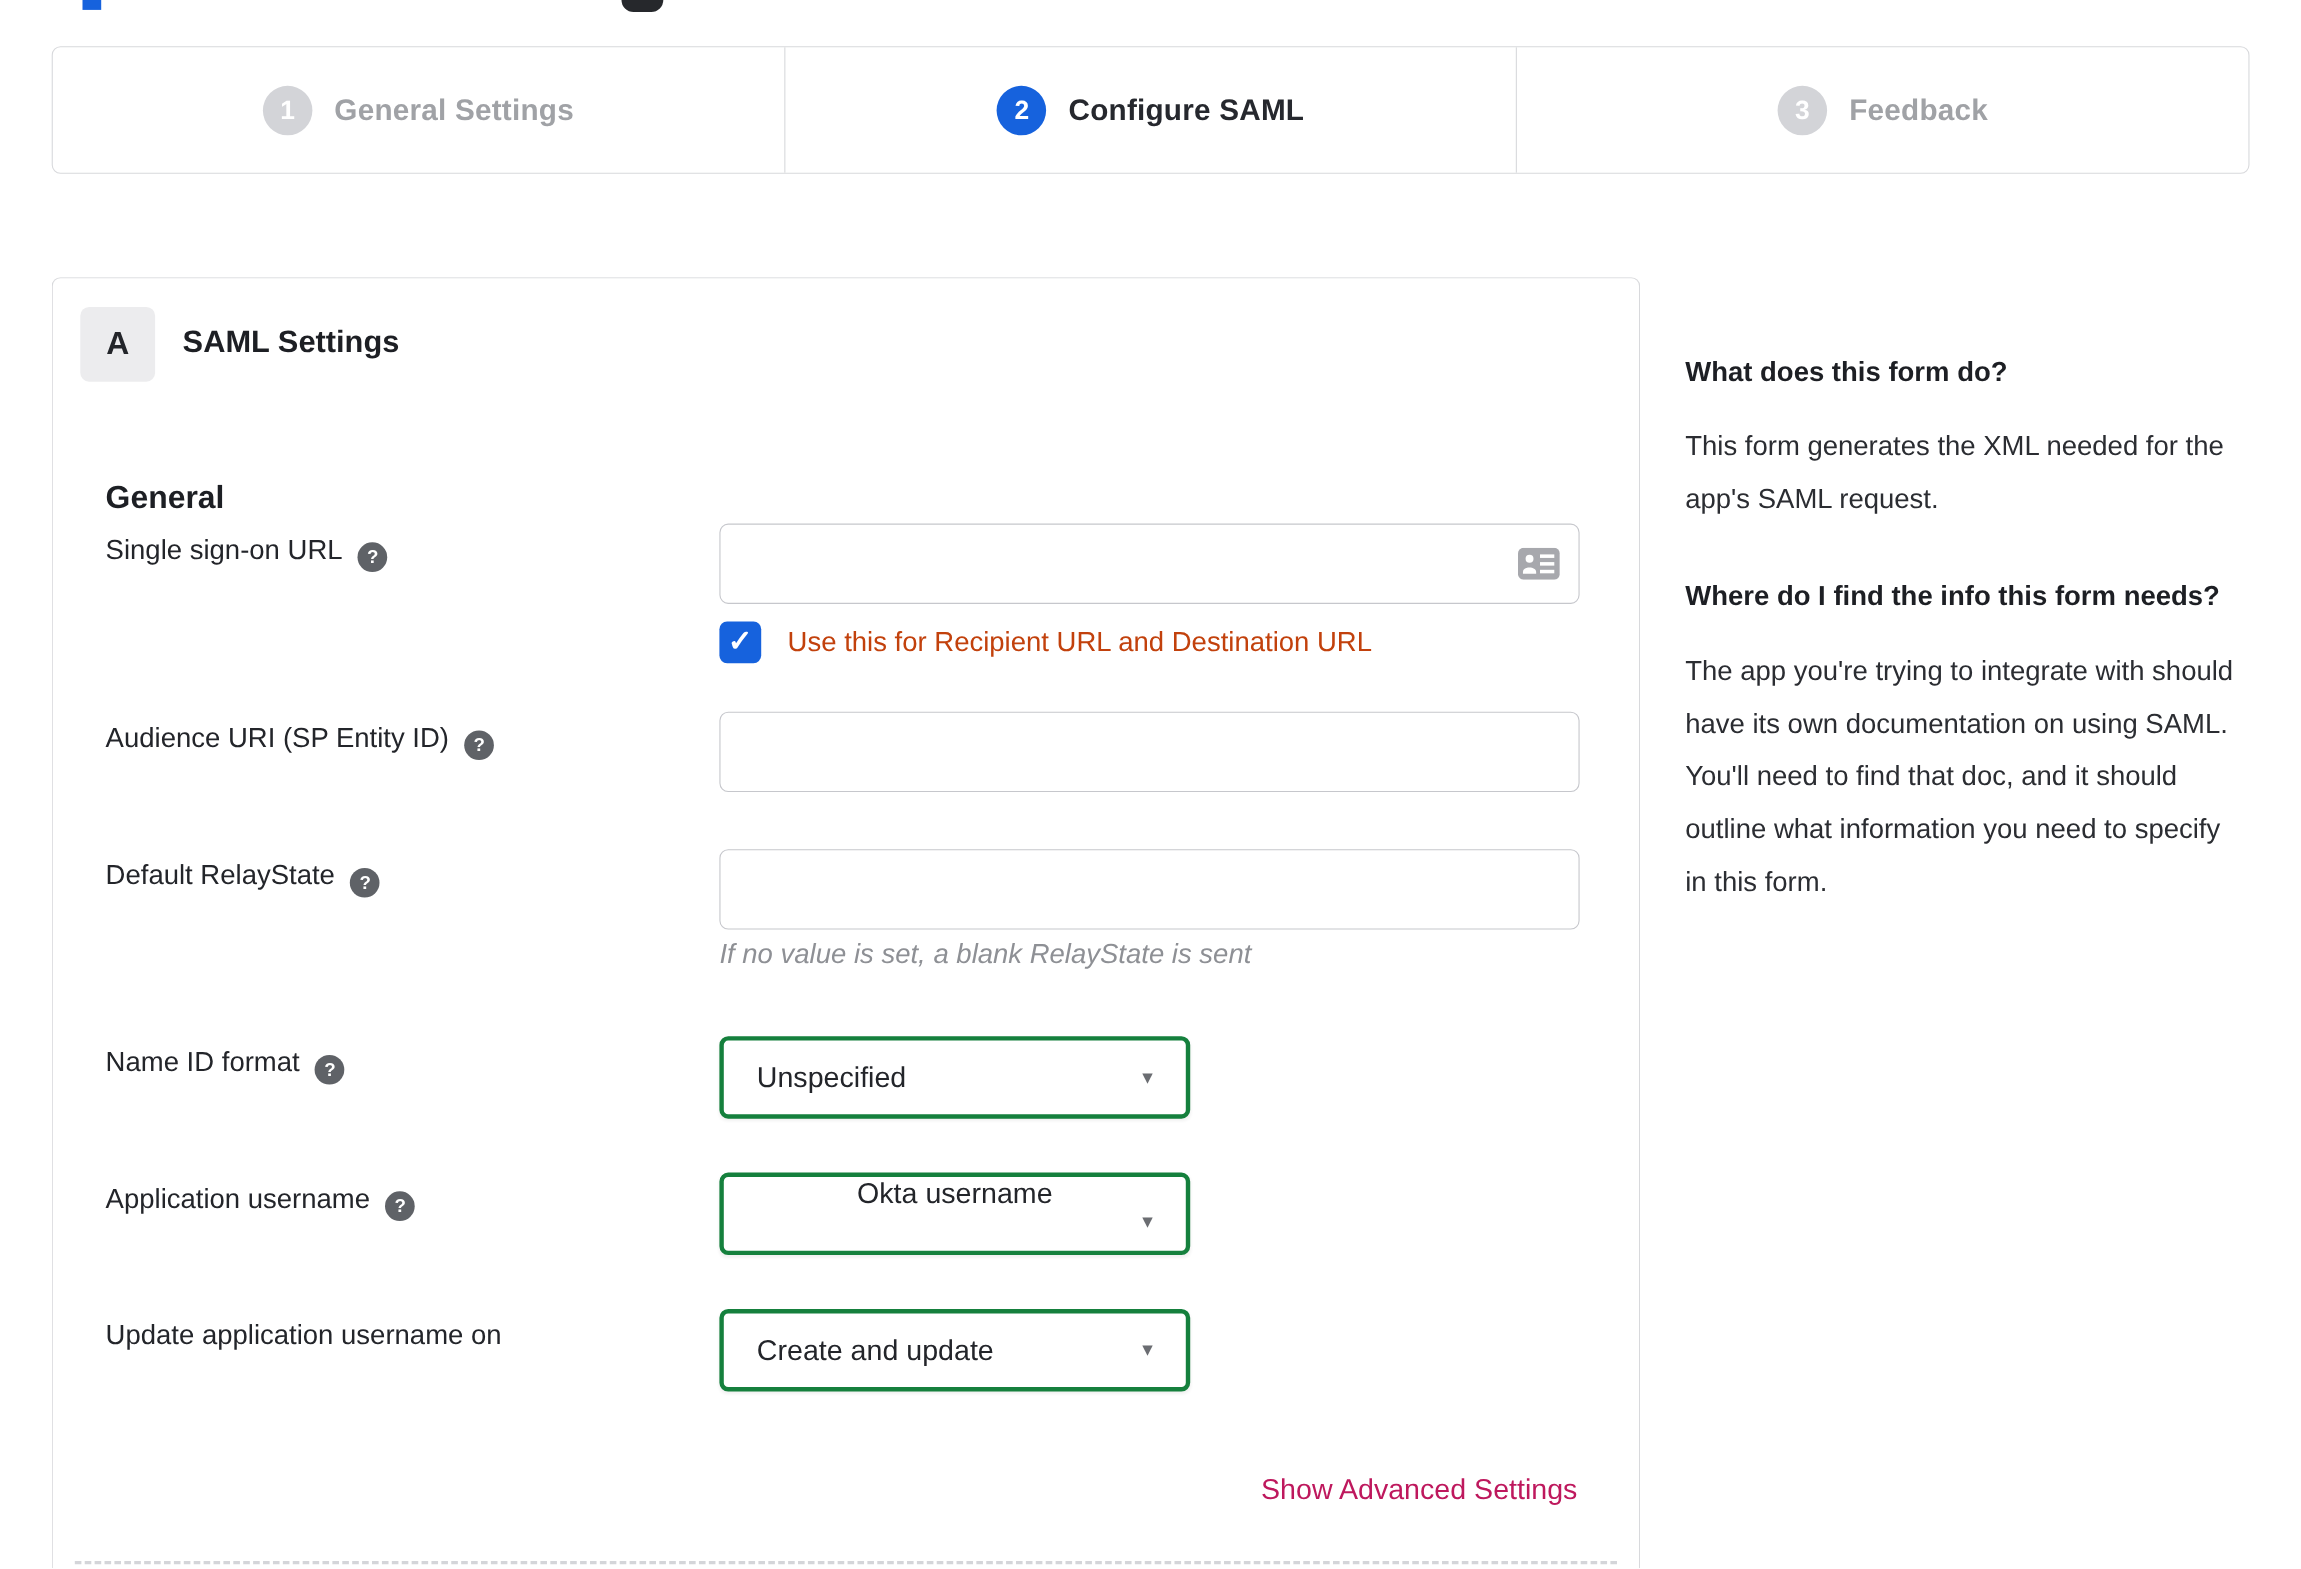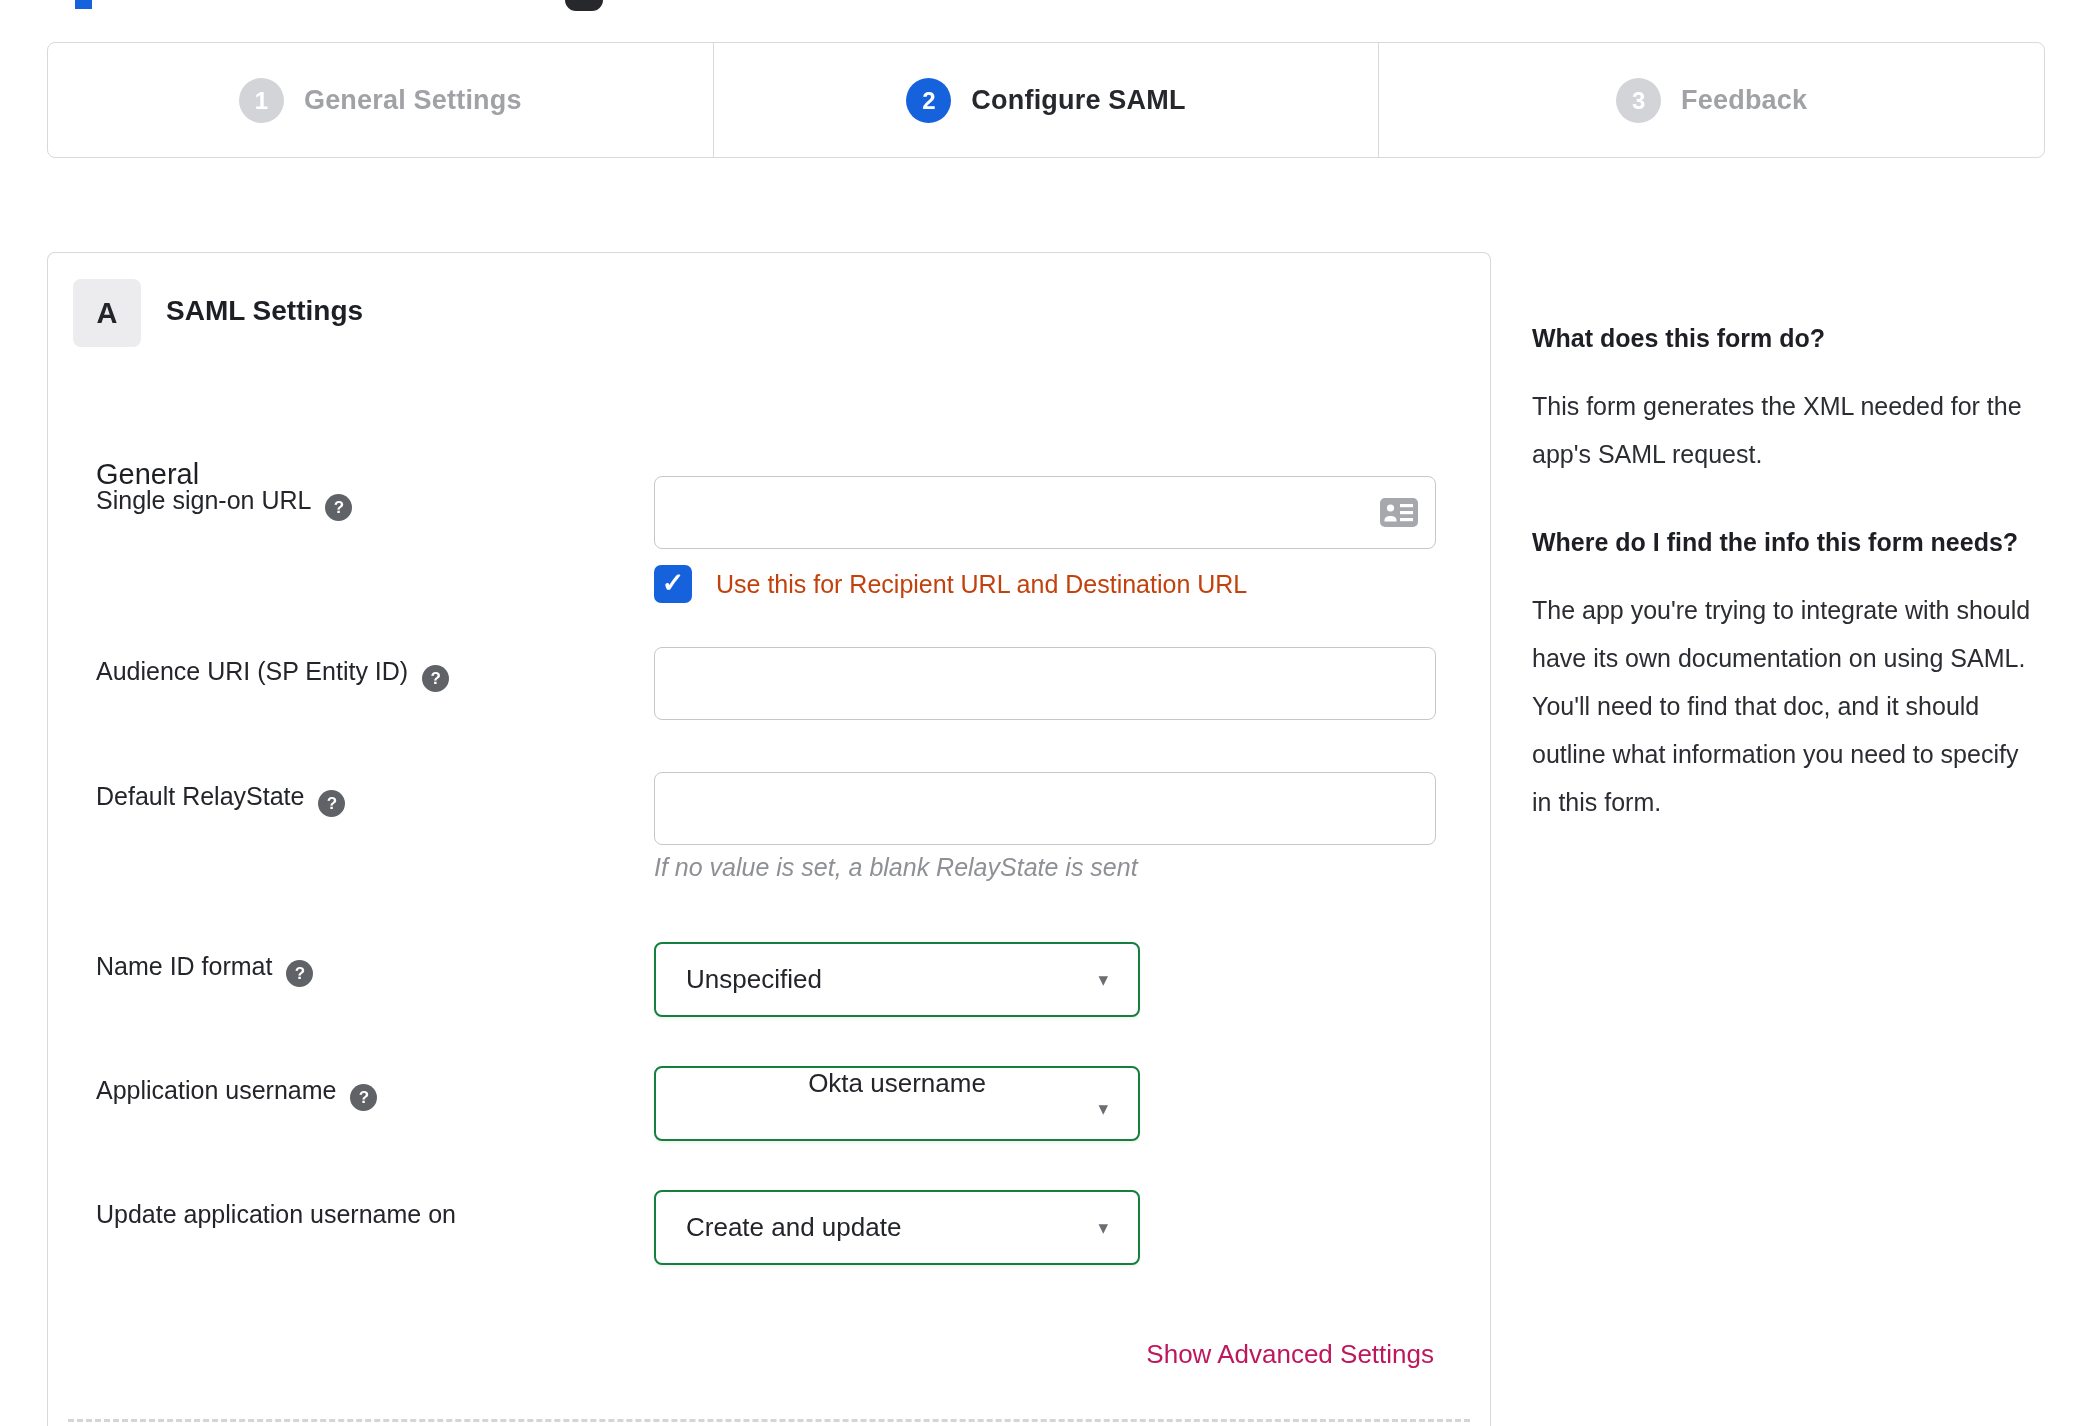--- a/index.html
+++ b/index.html
@@ -42,41 +42,41 @@
     border:1px solid #d8d9dc; border-bottom:none; border-radius:8px 8px 0 0;
     background:#fff;
   }
   .badge-a {
     position:absolute; left:25px; top:26px; width:68px; height:68px;
     background:#ececee; border-radius:8px;
     font-size:29px; font-weight:bold; color:#23252a;
     display:flex; align-items:center; justify-content:center;
   }
   .card-title { position:absolute; left:118px; top:42px; font-size:28px; font-weight:bold; color:#1d1f24; }
-  .group-heading { position:absolute; left:48px; top:184px; font-size:29px; font-weight:normal; color:#1d1f24;margin-top:21px; }
+  .group-heading { position:absolute; left:48px; top:184px; font-size:29px; font-weight:bold; color:#1d1f24; }
 
   .f-label { position:absolute; left:48px; font-size:25px; color:#23252a; white-space:nowrap; }
   .help {
     display:inline-block; width:27px; height:27px; border-radius:50%;
     background:#5f6267; color:#ffffff; font-size:17px; font-weight:bold;
     text-align:center; line-height:27px; margin-left:14px; vertical-align:-4px;
   }
 
   .input-wrap { position:absolute; left:606px; width:782px; height:73px; }
   .text-input {
     width:100%; height:100%;
     border:1px solid #c6c7cc; border-radius:8px; background:#fff;
     font-family:"Liberation Sans", sans-serif; font-size:26px; color:#23252a;
     padding:0 64px 0 24px; outline:none;
   }
   .input-icon { position:absolute; right:18px; top:22px; width:38px; height:29px; }
 
   .select {
-    position:absolute; left:606px; width:486px; height:75px;
-    border:2px solid #15803d; border-radius:8px; background:#fff;
+    position:absolute; left:606px; width:428px; height:75px;
+    border:4px solid #15803d; border-radius:8px; background:#fff;
     box-shadow:0 2px 3px rgba(0,0,0,0.06);
     display:flex; align-items:center; padding:0 30px;
     font-size:26px; color:#23252a; cursor:pointer;
   }
   .caret { margin-left:auto; font-size:19px; color:#6b6d72; line-height:1; }
 
   .checkbox-row { position:absolute; left:606px; top:312px; display:flex; align-items:center; }
   .checkbox {
     width:38px; height:38px; border-radius:7px; background:#1662dd;
     color:#fff; font-size:27px; font-weight:bold; text-align:center; line-height:37px;

